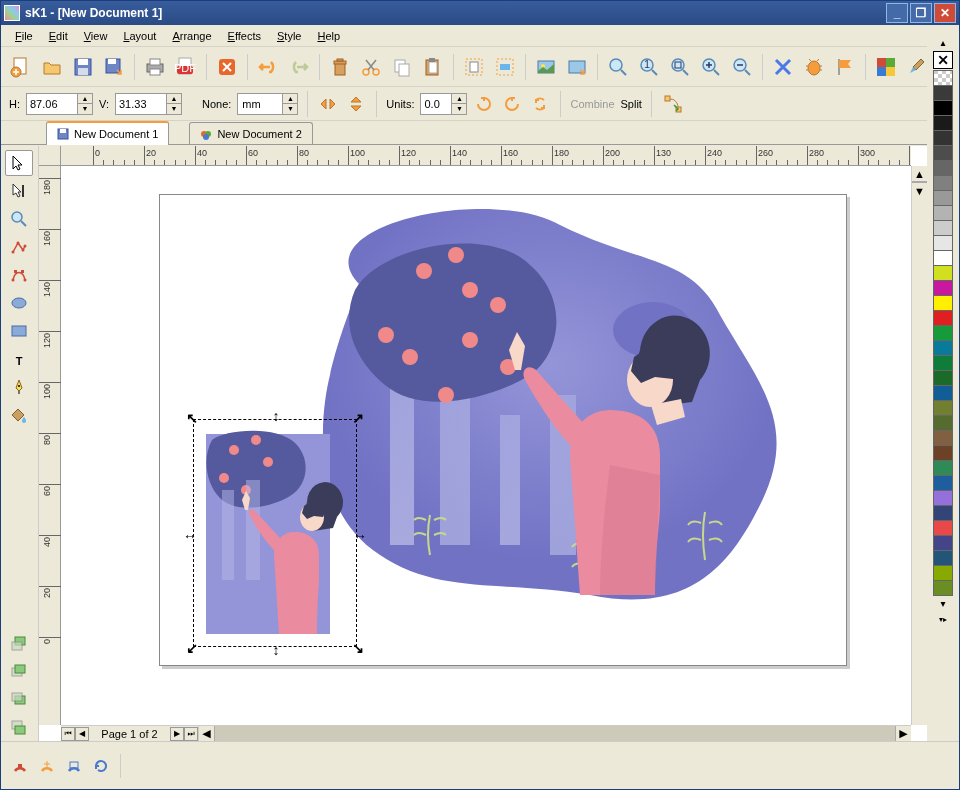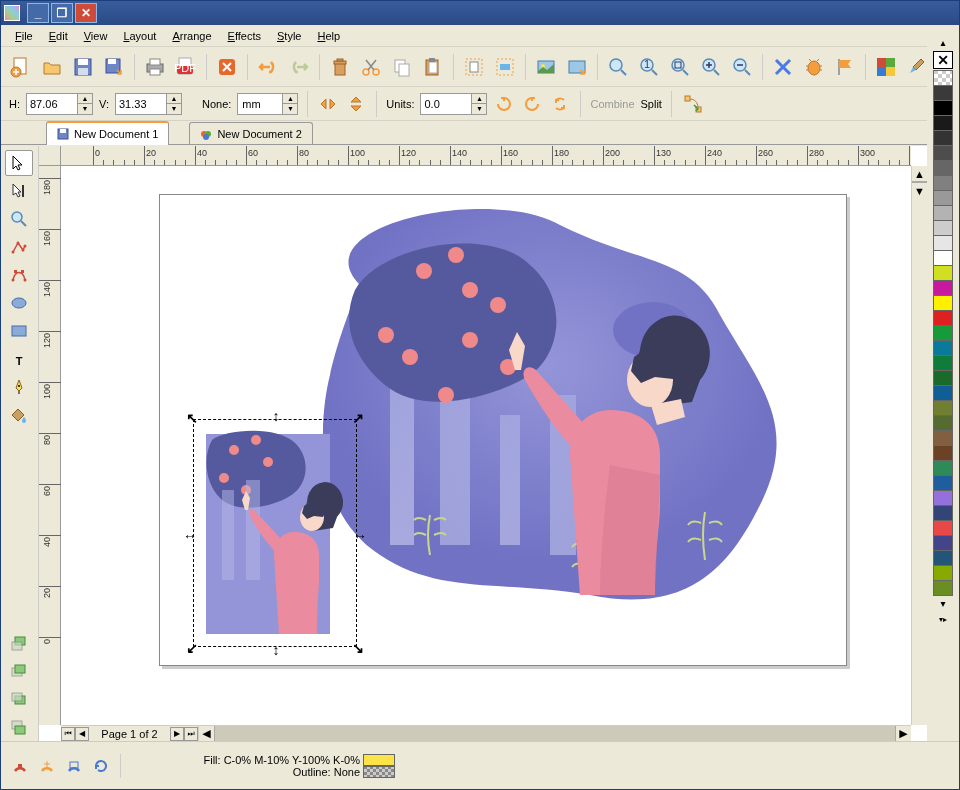--- a/index.html
+++ b/index.html
@@ -57,20 +57,21 @@
 .ruler-vtick{position:absolute;left:0;height:1px;background:#666}
 .ruler-vlabel{position:absolute;left:3px;font-size:9px;color:#333;writing-mode:vertical-rl;transform:rotate(180deg)}
 .selection{position:absolute;border:1px dashed #000}
 .handle{position:absolute;width:10px;height:10px;display:flex;align-items:center;justify-content:center;font-size:14px;color:#000;font-weight:bold}
 </style>
 </head>
 <body>
 
 <div class="titlebar">
   <div class="titlebar-icon"></div>
+  <div class="titlebar-text">sK1 - [New Document 1]</div>
   <div class="titlebar-btn">_</div>
   <div class="titlebar-btn">❐</div>
   <div class="titlebar-btn close">✕</div>
 </div>
 
 <div class="menubar" id="menubar">
     <div class="menu-item"><u>F</u>ile</div>
     <div class="menu-item"><u>E</u>dit</div>
     <div class="menu-item"><u>V</u>iew</div>
     <div class="menu-item"><u>L</u>ayout</div>
@@ -305,21 +306,21 @@
       </svg>
     </div>
   <div class="tbtn" style="width:22px;height:22px">
       <svg width="18" height="18">
         <path d="M9 2l-5 5h10zM9 16l-5-5h10z" fill="#f59c3c" stroke="#b87930"></path>
       </svg>
     </div>
   <div class="sep"></div>
   <span>Units:</span>
   <div style="display:flex">
-      <div class="num-input" style="width:52px">
+      <div class="num-input" style="width:32px">
         <span>0.0</span>
       </div>
       <div class="spin">
         <div class="spin-btn">▲</div>
         <div class="spin-btn">▼</div>
       </div>
     </div>
   <div class="tbtn" style="width:22px;height:22px">
       <svg width="18" height="18">
         <path d="M9 3a6 6 0 1 1-6 6" fill="none" stroke="#f59c3c" stroke-width="2"></path>
@@ -751,23 +752,13 @@
           <rect x="5" y="5" width="8" height="6" fill="none" stroke="#4a7ad0"></rect>
         </svg>
       </div>
     <div class="snap-btn">
         <svg width="18" height="18">
           <path d="M4 9a5 5 0 1 1 2 4" fill="none" stroke="#4a7ad0" stroke-width="2"></path>
           <path d="M4 12v-3h3" fill="none" stroke="#4a7ad0" stroke-width="2"></path>
         </svg>
       </div>
   </div>
-  <div class="fill-info">
-    <div class="fill-row">
-        <span>Fill: C-0% M-10% Y-100% K-0%</span>
-        <div class="fill-sw" id="fillsw" style="background: rgb(251, 227, 72);"></div>
-      </div>
-    <div class="fill-row">
-        <span>Outline: None</span>
-        <div class="fill-sw" style="background:repeating-conic-gradient(#888 0 25%,#ccc 0 50%) 0/6px 6px"></div>
-      </div>
-  </div>
 </div>
 
 </body></html>

